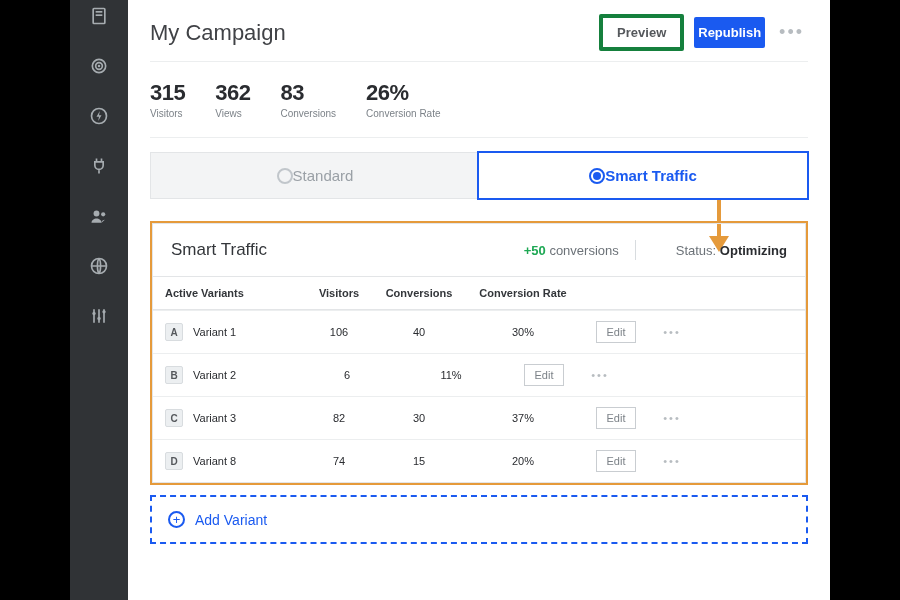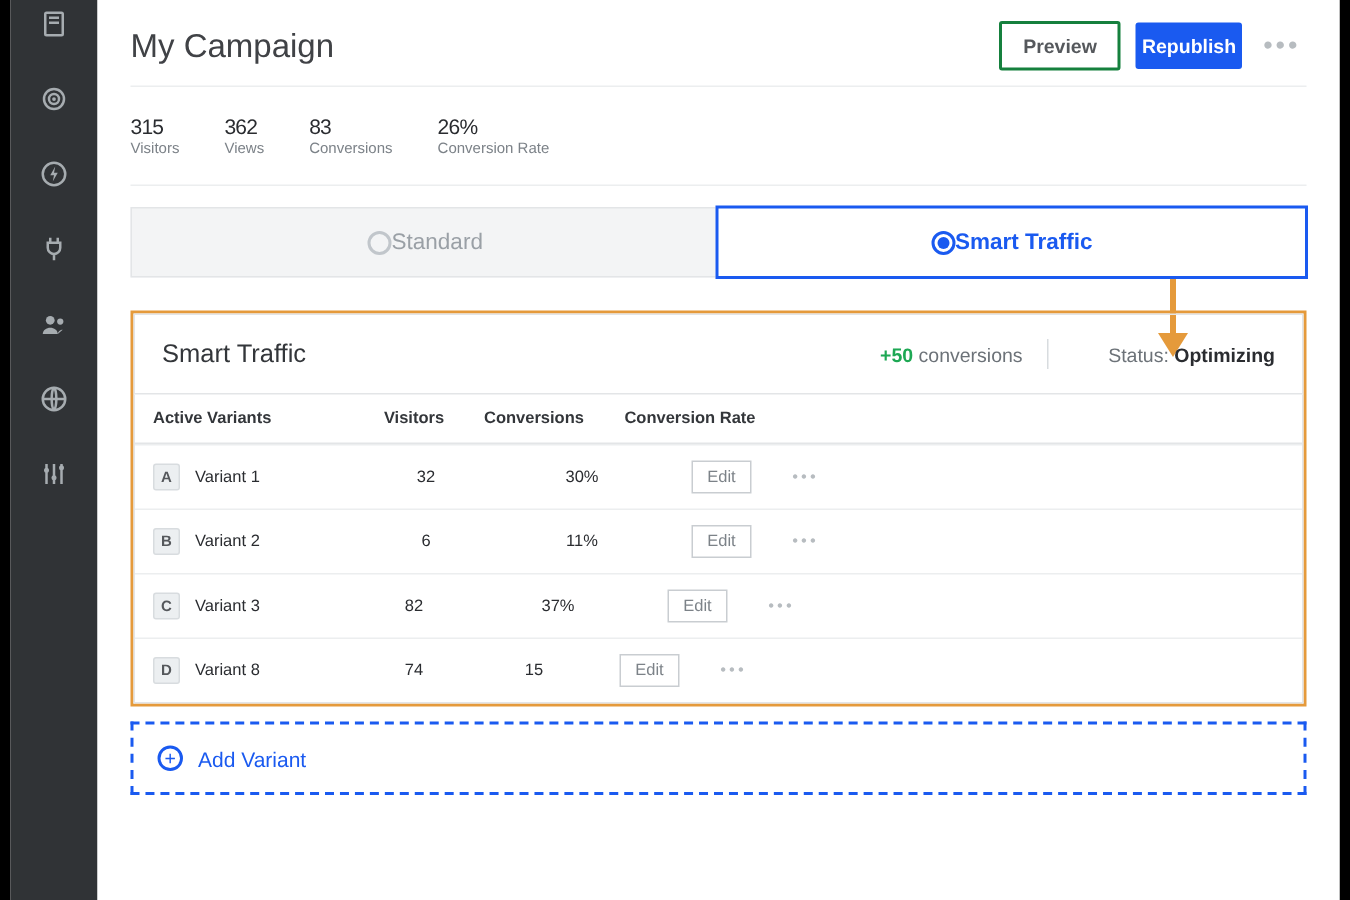--- a/index.html
+++ b/index.html
@@ -1,29 +1,29 @@
 <!DOCTYPE html>
 <html><head>
 <meta charset="utf-8">
 <style>
   * { box-sizing: border-box; margin: 0; padding: 0; font-family: -apple-system, BlinkMacSystemFont, "Segoe UI", Arial, sans-serif; }
   body { background: #000; width: 900px; height: 600px; overflow: hidden; display:flex; justify-content:center; }
-  .frame { width: 886px; height: 600px; background:#fff; display:flex; position:relative; }
+  .frame { width: 760px; height: 600px; background:#fff; display:flex; position:relative; }
   .sidebar { width:58px; background:#303336; display:flex; flex-direction:column; align-items:center; padding-top:4px; gap:26px; }
   .sidebar .icon { width:24px; height:24px; display:flex; align-items:center; justify-content:center; color:#a6acb0; fill:#a6acb0; }
   .main { flex:1; background:#fff; position:relative; overflow:hidden; }
   .topbar { display:flex; align-items:center; justify-content:space-between; padding:14px 22px 10px 22px; }
   .title { font-size:22px; font-weight:400; color:#404246; }
   .topbar-right { display:flex; align-items:center; gap:10px; }
-  .btn-outline { border:2px solid #15803d; background:#fff; color:#55585c; padding:7px 14px; font-size:13px; border-radius:2px; cursor:pointer; font-weight:600; }
+  .btn-outline { border:4px solid #15803d; background:#fff; color:#55585c; padding:7px 14px; font-size:13px; border-radius:2px; cursor:pointer; font-weight:600; }
   .btn-primary { border:none; background:#1a5af0; color:#fff; padding:8px 4px; font-size:13px; border-radius:2px; cursor:pointer; font-weight:600; }
   .more-dots { color:#b7bcc0; font-size:18px; letter-spacing:2px; cursor:pointer; padding:0 4px; }
   .divider { height:1px; background:#eceeef; margin:0 22px; }
   .stats { display:flex; gap:30px; padding:18px 22px 18px 22px; }
-  .stat .num { font-size:14px; font-weight:400; color:#2a2c30; letter-spacing:-0.5px; }
+  .stat .num { font-size:22px; font-weight:700; color:#2a2c30; letter-spacing:-0.5px; }
   .stat .lbl { font-size:10px; color:#7c8288; margin-top:2px; }
   .tabs-wrap { padding:0 22px; position:relative; }
   .tabs { display:flex; background:#f3f4f5; border:1px solid #e3e5e7; }
   .tab { flex:1; display:flex; align-items:center; justify-content:center; padding:14px 0; cursor:pointer; color:#9aa0a6; font-size:15px; }
   .tab.selected { border:2px solid #1a5af0; margin:-2px; background:#fff; color:#1a5af0; font-weight:700; z-index:2; }
   .radio { width:16px; height:16px; border:2px solid #c1c6cb; border-radius:50%; display:inline-flex; align-items:center; justify-content:center; }
   .tab.selected .radio { border-color:#1a5af0; }
   .radio .dot { width:8px; height:8px; border-radius:50%; background:#1a5af0; display:none; }
   .tab.selected .radio .dot { display:block; }
   .arrow-annot { position:absolute; right:96px; top:40px; pointer-events:none; }
@@ -178,52 +178,55 @@
           <div class="cell c-rate">Conversion Rate</div>
           <div class="cell c-edit"></div>
           <div class="cell c-more"></div>
         </div>
 
         <div class="tbl-row">
           <div class="cell c-name">
               <span class="letter">A</span>
               <span>Variant 1</span>
             </div>
-          <div class="cell c-conv">32</div>
+          <div class="cell c-vis">106</div>
+          <div class="cell c-conv">40</div>
           <div class="cell c-rate">30%</div>
           <div class="cell c-edit"><button class="edit-btn">Edit</button></div>
           <div class="cell c-more">•••</div>
         </div>
         <div class="tbl-row">
           <div class="cell c-name">
               <span class="letter">B</span>
               <span>Variant 2</span>
             </div>
           <div class="cell c-conv">6</div>
           <div class="cell c-rate">11%</div>
           <div class="cell c-edit"><button class="edit-btn">Edit</button></div>
           <div class="cell c-more">•••</div>
         </div>
         <div class="tbl-row">
           <div class="cell c-name">
               <span class="letter">C</span>
               <span>Variant 3</span>
             </div>
           <div class="cell c-vis">82</div>
+          <div class="cell c-conv">30</div>
           <div class="cell c-rate">37%</div>
           <div class="cell c-edit"><button class="edit-btn">Edit</button></div>
           <div class="cell c-more">•••</div>
         </div>
         <div class="tbl-row">
           <div class="cell c-name">
               <span class="letter">D</span>
               <span>Variant 8</span>
             </div>
           <div class="cell c-vis">74</div>
           <div class="cell c-conv">15</div>
+          <div class="cell c-rate">20%</div>
           <div class="cell c-edit"><button class="edit-btn">Edit</button></div>
           <div class="cell c-more">•••</div>
         </div>
       </div>
     </div>
 
     <div class="add-variant">
       <span class="plus-circle">+</span>
       <span>Add Variant</span>
     </div>

